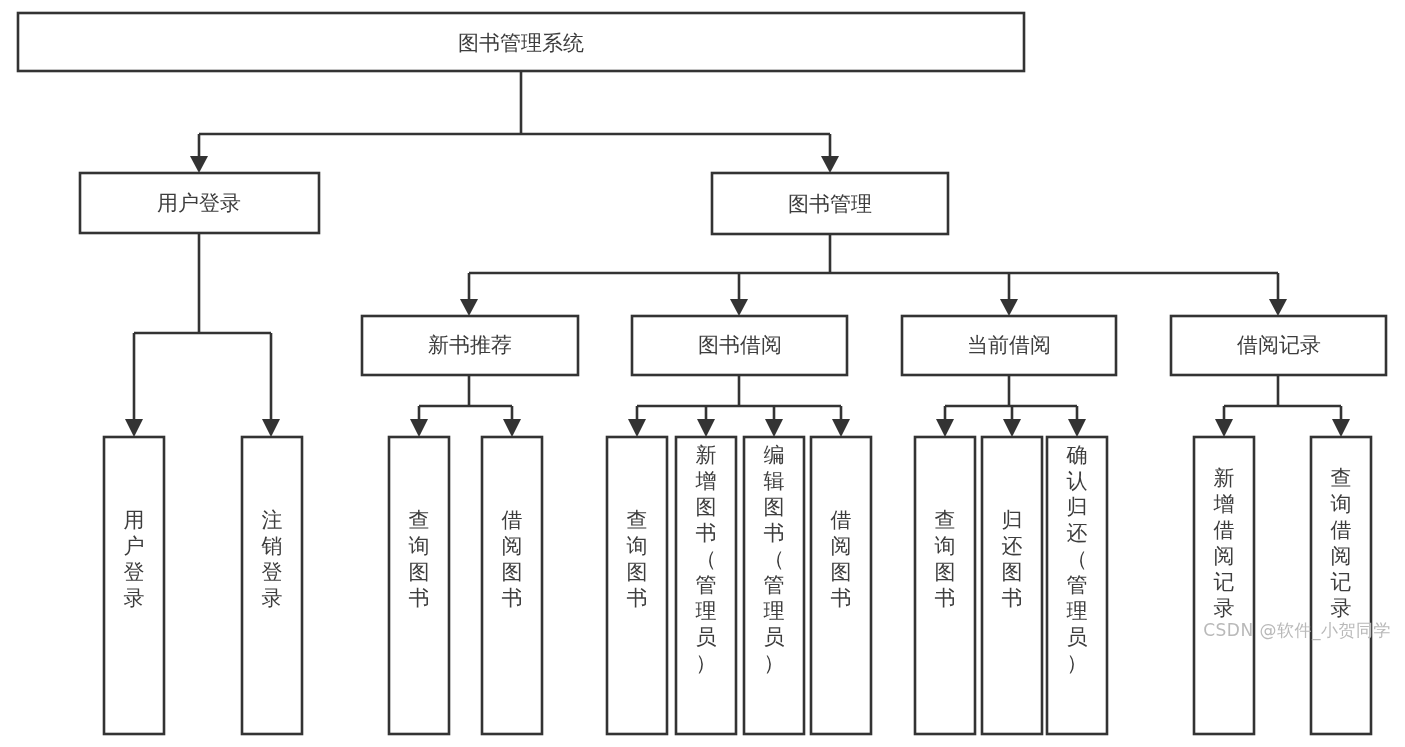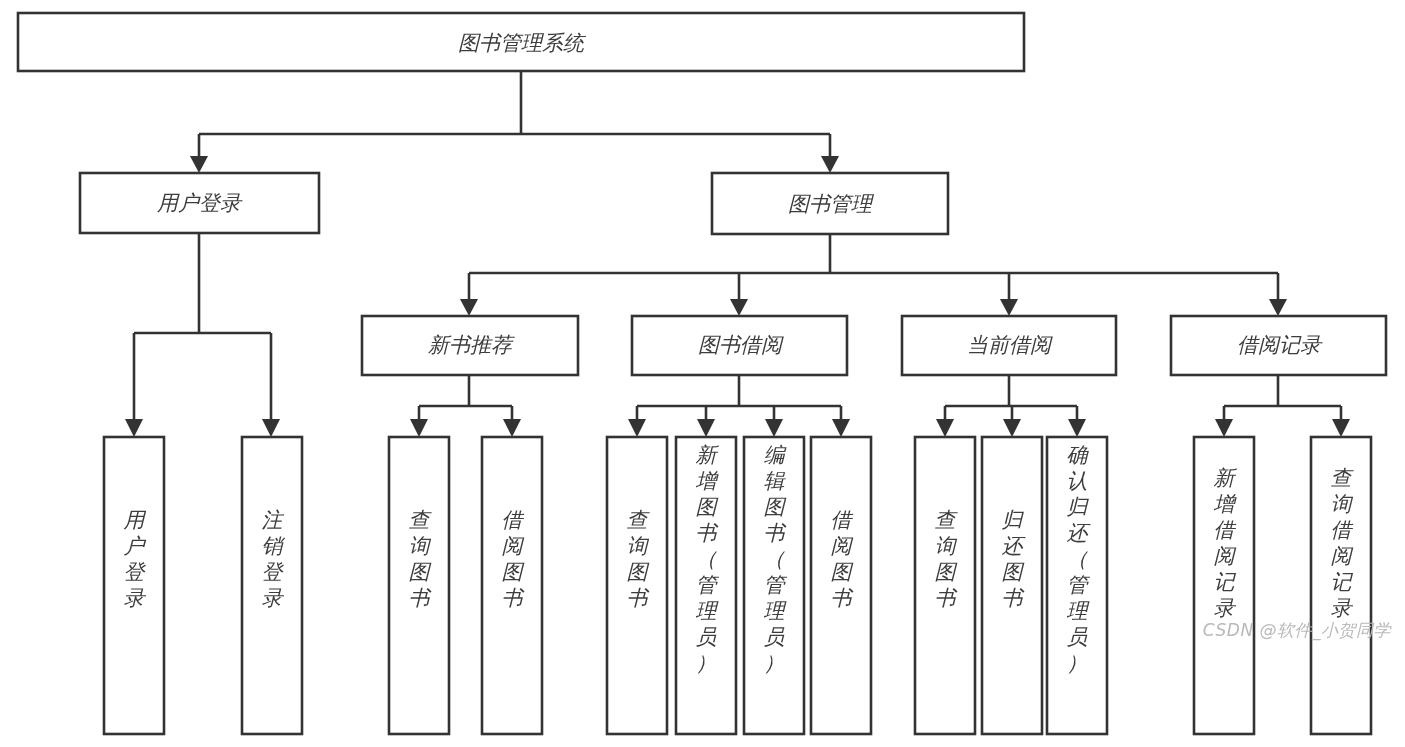--- a/index.html
+++ b/index.html
@@ -11,21 +11,20 @@
     width: 1405px;
     height: 747px;
     font-family: "Liberation Sans", "DejaVu Sans", sans-serif;
     overflow: hidden;
     position: relative;
   }
   #diagram-root {
     position: relative;
     width: 1405px;
     height: 654px;
-    font-style: italic;
   }
   svg.diagram {
     position: absolute;
     top: 0;
     left: 0;
     width: 1405px;
     height: 747px;
     display: block;
   }
   .node-rect {

